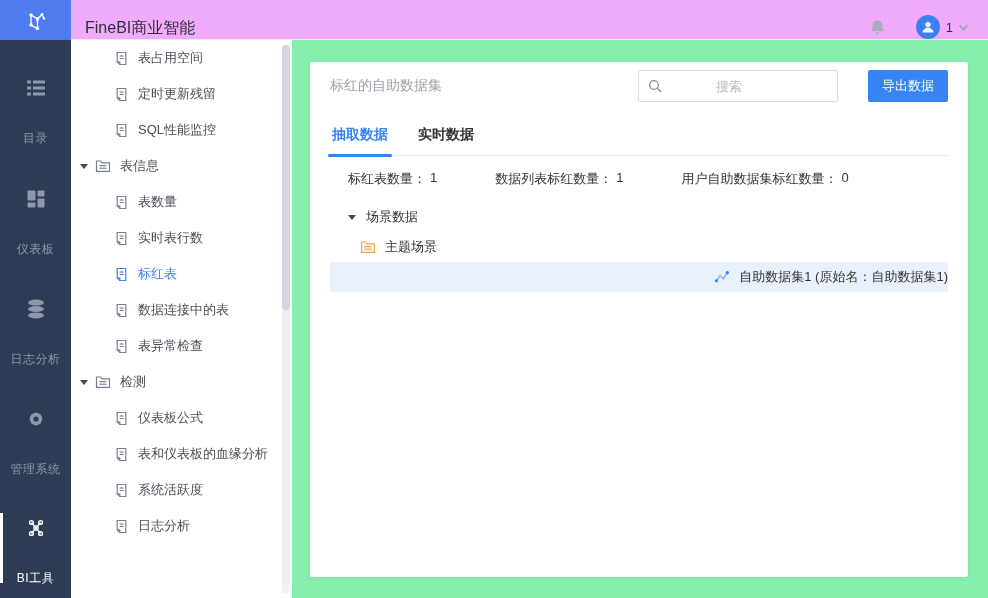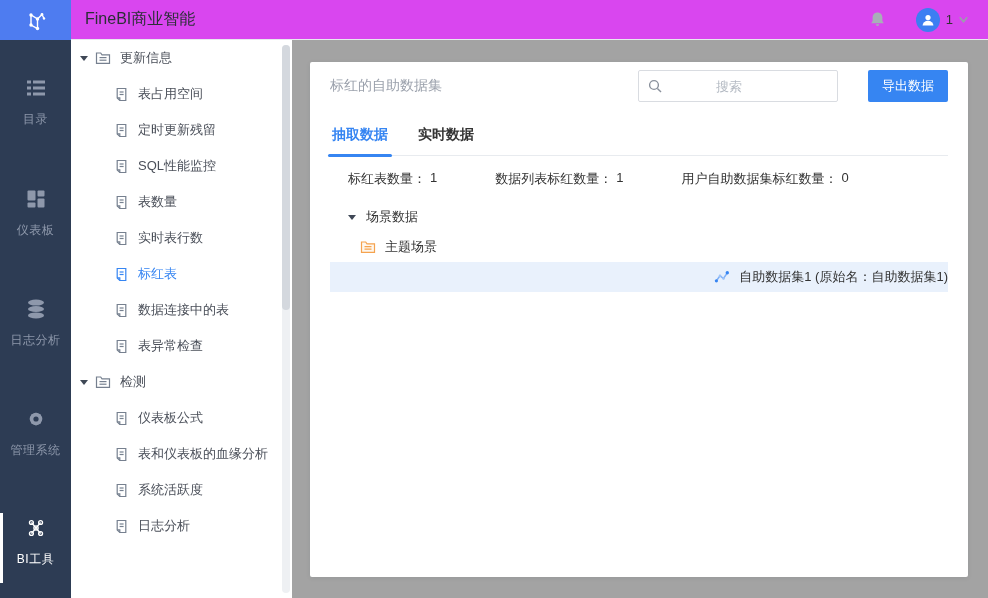--- a/index.html
+++ b/index.html
@@ -4,46 +4,46 @@
 <style>
   * { margin:0; padding:0; box-sizing:border-box; }
   html,body { width:988px; height:598px; overflow:hidden; }
   body { font-family:"Liberation Sans", sans-serif; background:#eef0f4; position:relative; }
 
   
   .app-sidebar { position:absolute; left:0; top:0; width:71px; height:598px; background:#2d3c54; z-index:6; }
   .logo { width:71px; height:40px; background:#4e7cf0; display:flex; align-items:center; justify-content:center; cursor:pointer; }
   .nav-item { position:absolute; left:0; width:71px; text-align:center; color:#8e98ab; cursor:pointer; }
   .nav-item .nav-icon { display:block; margin:0 auto; width:22px; height:22px; }
-  .nav-item .nav-label { display:block; margin-top:12px; font-size:12px; letter-spacing:.5px; }
+  .nav-item .nav-label { display:block; margin-top:31px; font-size:12px; letter-spacing:.5px; }
   .nav-item.active { color:#ffffff; }
   .nav-item.active::before { content:""; position:absolute; left:0; top:-4px; width:3px; height:70px; background:#fff; }
 
   
-  .header { position:absolute; left:71px; top:0; right:0; height:40px; background:#d946ef; border-bottom:1px solid #e7eaee; display:flex; align-items:center; z-index:5;gap:42px; }
+  .header { position:absolute; left:71px; top:0; right:0; height:40px; background:#f0abfc; border-bottom:1px solid #e7eaee; display:flex; align-items:flex-end; z-index:5;gap:42px; }
   .header-title { margin-left:14px; font-size:16px; color:#2b2f36; }
   .header-right { margin-left:auto; display:flex; align-items:center; margin-right:18px; }
   .bell-wrap { margin-right:30px; display:flex; cursor:pointer; }
   .avatar { width:24px; height:24px; border-radius:50%; background:#3d7ef2; display:flex; align-items:center; justify-content:center; cursor:pointer; }
   .user-count { font-size:13px; color:#333; margin-left:6px; }
   .chev-wrap { margin-left:4px; display:flex; cursor:pointer; }
 
   
   .tree-sidebar { position:absolute; left:71px; top:40px; width:221px; bottom:0; background:#fff; overflow:hidden; z-index:4; }
   .tree-row { height:36px; display:flex; align-items:center; font-size:13px; color:#4a4f59; cursor:pointer; white-space:nowrap; }
   .tree-row.folder { padding-left:9px; }
   .caret { width:0; height:0; border-left:4px solid transparent; border-right:4px solid transparent; border-top:5px solid #3f4856; margin-right:7px; flex:none; }
   .tree-row.doc { padding-left:43px; }
   .t-icon { margin-right:9px; display:flex; flex:none; }
   .tree-row.active { color:#3685f2; }
   .scroll-track { position:absolute; top:5px; right:2px; width:8px; bottom:5px; background:#eef0f3; border-radius:4px; }
   .scroll-thumb { position:absolute; top:0; left:0; width:8px; height:265px; background:#d4d8de; border-radius:4px; }
 
   
-  .main { position:absolute; left:292px; top:40px; right:0; bottom:0; background:#a3a3a3; }
+  .main { position:absolute; left:292px; top:40px; right:0; bottom:0; background:#86efac; }
   .card { position:absolute; left:18px; top:22px; right:20px; bottom:21px; background:#fff; border-radius:2px; box-shadow:0 1px 5px rgba(31,45,61,.08); padding:0 20px; overflow:hidden; }
 
   .toolbar { display:flex; align-items:center; padding-top:8px; height:40px; }
   .page-title { font-size:14px; color:#9ba1ac; }
   .search-box { margin-left:auto; width:200px; height:32px; border:1px solid #d9dce1; border-radius:2px; display:flex; align-items:center; padding:0 9px; margin-right:30px; background:#fff;gap:47px; }
   .search-box input { border:none; outline:none; font-size:13px; color:#333; width:100%; margin-left:7px; font-family:inherit; background:transparent; }
   .search-box input::placeholder { color:#b3b9c2; }
   .export-btn { width:80px; height:32px; background:#3685f2; color:#fff; border:none; border-radius:2px; font-size:13px; cursor:pointer; font-family:inherit; flex:none; }
 
   .tabs { margin-top:24px; border-bottom:1px solid #e8ebef; display:flex; }
@@ -177,68 +177,68 @@
     <span class="chev-wrap">
       <svg width="13" height="13" viewBox="0 0 12 12" fill="none" stroke="#9aa1ab" stroke-width="1.5">
         <path d="M2.5 4 L6 8 L9.5 4"></path>
       </svg>
     </span>
   </div>
 </div>
 
 <div class="tree-sidebar">
 
+
+  <div class="tree-row doc">
+    <span class="t-icon">
+      <svg width="15" height="15" viewBox="0 0 15 15" fill="none" stroke="#76808f" stroke-width="1.2">
+        <path d="M3.2 1.5 h8.6 v12 h-6 l-2.6 -2.6 z"></path>
+          <path d="M3.2 10.9 h2.6 v2.6"></path>
+          <line x1="5.6" y1="5" x2="9.6" y2="5"></line>
+          <line x1="5.6" y1="7.5" x2="9.6" y2="7.5"></line>
+      </svg>
+    </span>
+    <span>表占用空间</span>
+  </div>
+
+  <div class="tree-row doc">
+    <span class="t-icon">
+      <svg width="15" height="15" viewBox="0 0 15 15" fill="none" stroke="#76808f" stroke-width="1.2">
+        <path d="M3.2 1.5 h8.6 v12 h-6 l-2.6 -2.6 z"></path>
+          <path d="M3.2 10.9 h2.6 v2.6"></path>
+          <line x1="5.6" y1="5" x2="9.6" y2="5"></line>
+          <line x1="5.6" y1="7.5" x2="9.6" y2="7.5"></line>
+      </svg>
+    </span>
+    <span>定时更新残留</span>
+  </div>
+
+  <div class="tree-row doc">
+    <span class="t-icon">
+      <svg width="15" height="15" viewBox="0 0 15 15" fill="none" stroke="#76808f" stroke-width="1.2">
+        <path d="M3.2 1.5 h8.6 v12 h-6 l-2.6 -2.6 z"></path>
+          <path d="M3.2 10.9 h2.6 v2.6"></path>
+          <line x1="5.6" y1="5" x2="9.6" y2="5"></line>
+          <line x1="5.6" y1="7.5" x2="9.6" y2="7.5"></line>
+      </svg>
+    </span>
+    <span>SQL性能监控</span>
+  </div>
+
   <div class="tree-row folder">
     <span class="caret"></span>
     <span class="t-icon">
       <svg width="16" height="16" viewBox="0 0 16 16" fill="none" stroke="#76808f" stroke-width="1.2">
         <path d="M1.5 3 h4.2 l1.3 1.8 h7.5 v8.6 h-13 z"></path>
           <line x1="4.5" y1="7.6" x2="11.5" y2="7.6"></line>
           <line x1="4.5" y1="10.2" x2="11.5" y2="10.2"></line>
       </svg>
     </span>
-    <span>更新信息</span>
-  </div>
-
-  <div class="tree-row doc">
-    <span class="t-icon">
-      <svg width="15" height="15" viewBox="0 0 15 15" fill="none" stroke="#76808f" stroke-width="1.2">
-        <path d="M3.2 1.5 h8.6 v12 h-6 l-2.6 -2.6 z"></path>
-          <path d="M3.2 10.9 h2.6 v2.6"></path>
-          <line x1="5.6" y1="5" x2="9.6" y2="5"></line>
-          <line x1="5.6" y1="7.5" x2="9.6" y2="7.5"></line>
-      </svg>
-    </span>
-    <span>表占用空间</span>
-  </div>
-
-  <div class="tree-row doc">
-    <span class="t-icon">
-      <svg width="15" height="15" viewBox="0 0 15 15" fill="none" stroke="#76808f" stroke-width="1.2">
-        <path d="M3.2 1.5 h8.6 v12 h-6 l-2.6 -2.6 z"></path>
-          <path d="M3.2 10.9 h2.6 v2.6"></path>
-          <line x1="5.6" y1="5" x2="9.6" y2="5"></line>
-          <line x1="5.6" y1="7.5" x2="9.6" y2="7.5"></line>
-      </svg>
-    </span>
-    <span>定时更新残留</span>
-  </div>
-
-  <div class="tree-row doc">
-    <span class="t-icon">
-      <svg width="15" height="15" viewBox="0 0 15 15" fill="none" stroke="#76808f" stroke-width="1.2">
-        <path d="M3.2 1.5 h8.6 v12 h-6 l-2.6 -2.6 z"></path>
-          <path d="M3.2 10.9 h2.6 v2.6"></path>
-          <line x1="5.6" y1="5" x2="9.6" y2="5"></line>
-          <line x1="5.6" y1="7.5" x2="9.6" y2="7.5"></line>
-      </svg>
-    </span>
-    <span>SQL性能监控</span>
-  </div>
-
+    <span>表信息</span>
+  </div>
 
   <div class="tree-row doc">
     <span class="t-icon">
       <svg width="15" height="15" viewBox="0 0 15 15" fill="none" stroke="#76808f" stroke-width="1.2">
         <path d="M3.2 1.5 h8.6 v12 h-6 l-2.6 -2.6 z"></path>
           <path d="M3.2 10.9 h2.6 v2.6"></path>
           <line x1="5.6" y1="5" x2="9.6" y2="5"></line>
           <line x1="5.6" y1="7.5" x2="9.6" y2="7.5"></line>
       </svg>
     </span>

